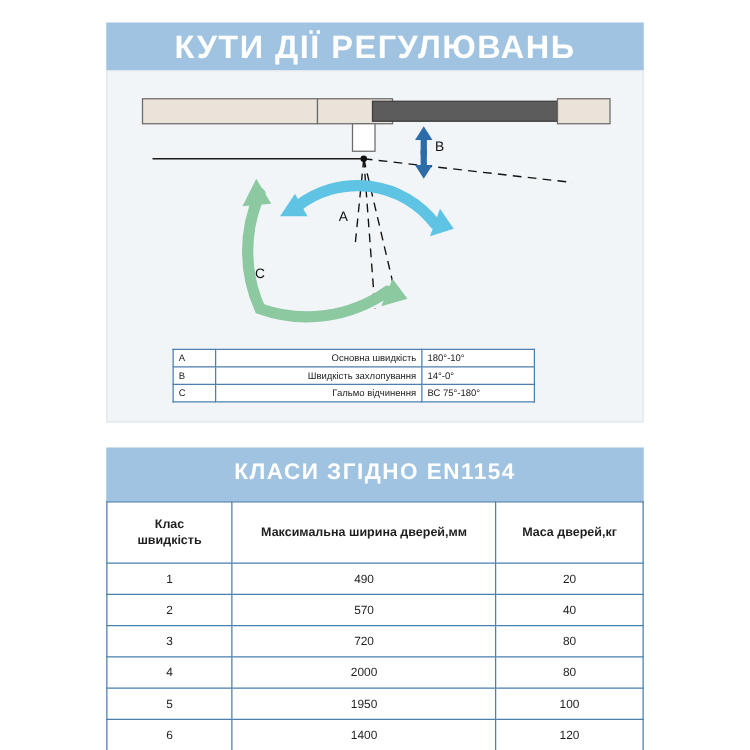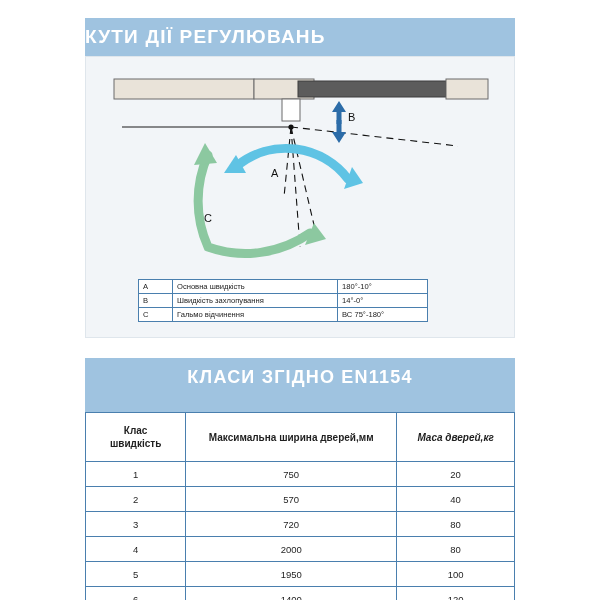--- a/index.html
+++ b/index.html
@@ -28,21 +28,22 @@
     position: absolute;
     left: 85px;
     top: 18px;
     width: 430px;
     height: 320px;
   }
 
   .banner {
     background: #9fc3e0;
     color: #ffffff;
-    font-size: 19px;
+    text-align: center;
+    font-size: 26px;
     font-weight: bold;
     letter-spacing: 1.2px;
     line-height: 38px;
     height: 38px;
     box-sizing: border-box;
   }
 
   .diagram-box {
     position: absolute;
     left: 0;
@@ -70,39 +71,39 @@
     background: #ffffff;
   }
   .abc-table td {
     border: 1px solid #4a7fae;
     padding: 2px 4px;
     height: 13px;
     box-sizing: border-box;
     color: #222;
   }
   .abc-col-letter { width: 34px; }
-  .abc-col-name   { width: 165px; }
+  .abc-col-name   { width: 165px; text-align: right; }
   .abc-col-val    { width: 90px; }
 
   
   .panel-bottom {
     position: absolute;
     left: 85px;
     top: 358px;
     width: 430px;
   }
   .banner2 {
     background: #9fc3e0;
     color: #ffffff;
     text-align: center;
     font-size: 18px;
     font-weight: bold;
     letter-spacing: 1.2px;
     line-height: 38px;
-    height: 54px;
+    height: 43px;
   }
   .class-table {
     border-collapse: collapse;
     width: 430px;
     font-size: 9.5px;
     background: #ffffff;
   }
   .class-table th,
   .class-table td {
     border: 1px solid #4a7fae;
@@ -115,21 +116,21 @@
     font-weight: bold;
     font-size: 10px;
     line-height: 1.3;
     padding: 2px 4px;
   }
   .class-table td {
     height: 22px;
   }
   .col-class { width: 96px; }
   .col-width { width: 218px; margin-top: 31px; }
-  .col-mass  { width: 116px; font-style: italic; }
+  .col-mass  { width: 116px; }
 </style>
 </head>
 <body>
 
 <div class="page">
 
   <div class="panel-top">
 
     <div class="banner">КУТИ ДІЇ РЕГУЛЮВАНЬ</div>
 
@@ -214,21 +215,21 @@
             <div>Клас</div>
             <div>швидкість</div>
           </th>
           <th class="col-width">Максимальна ширина дверей,мм</th>
           <th class="col-mass">Маса дверей,кг</th>
         </tr>
       </thead>
       <tbody>
         <tr>
           <td>1</td>
-          <td>750</td>
+          <td>490</td>
           <td>20</td>
         </tr>
         <tr>
           <td>2</td>
           <td>570</td>
           <td>40</td>
         </tr>
         <tr>
           <td>3</td>
           <td>720</td>

